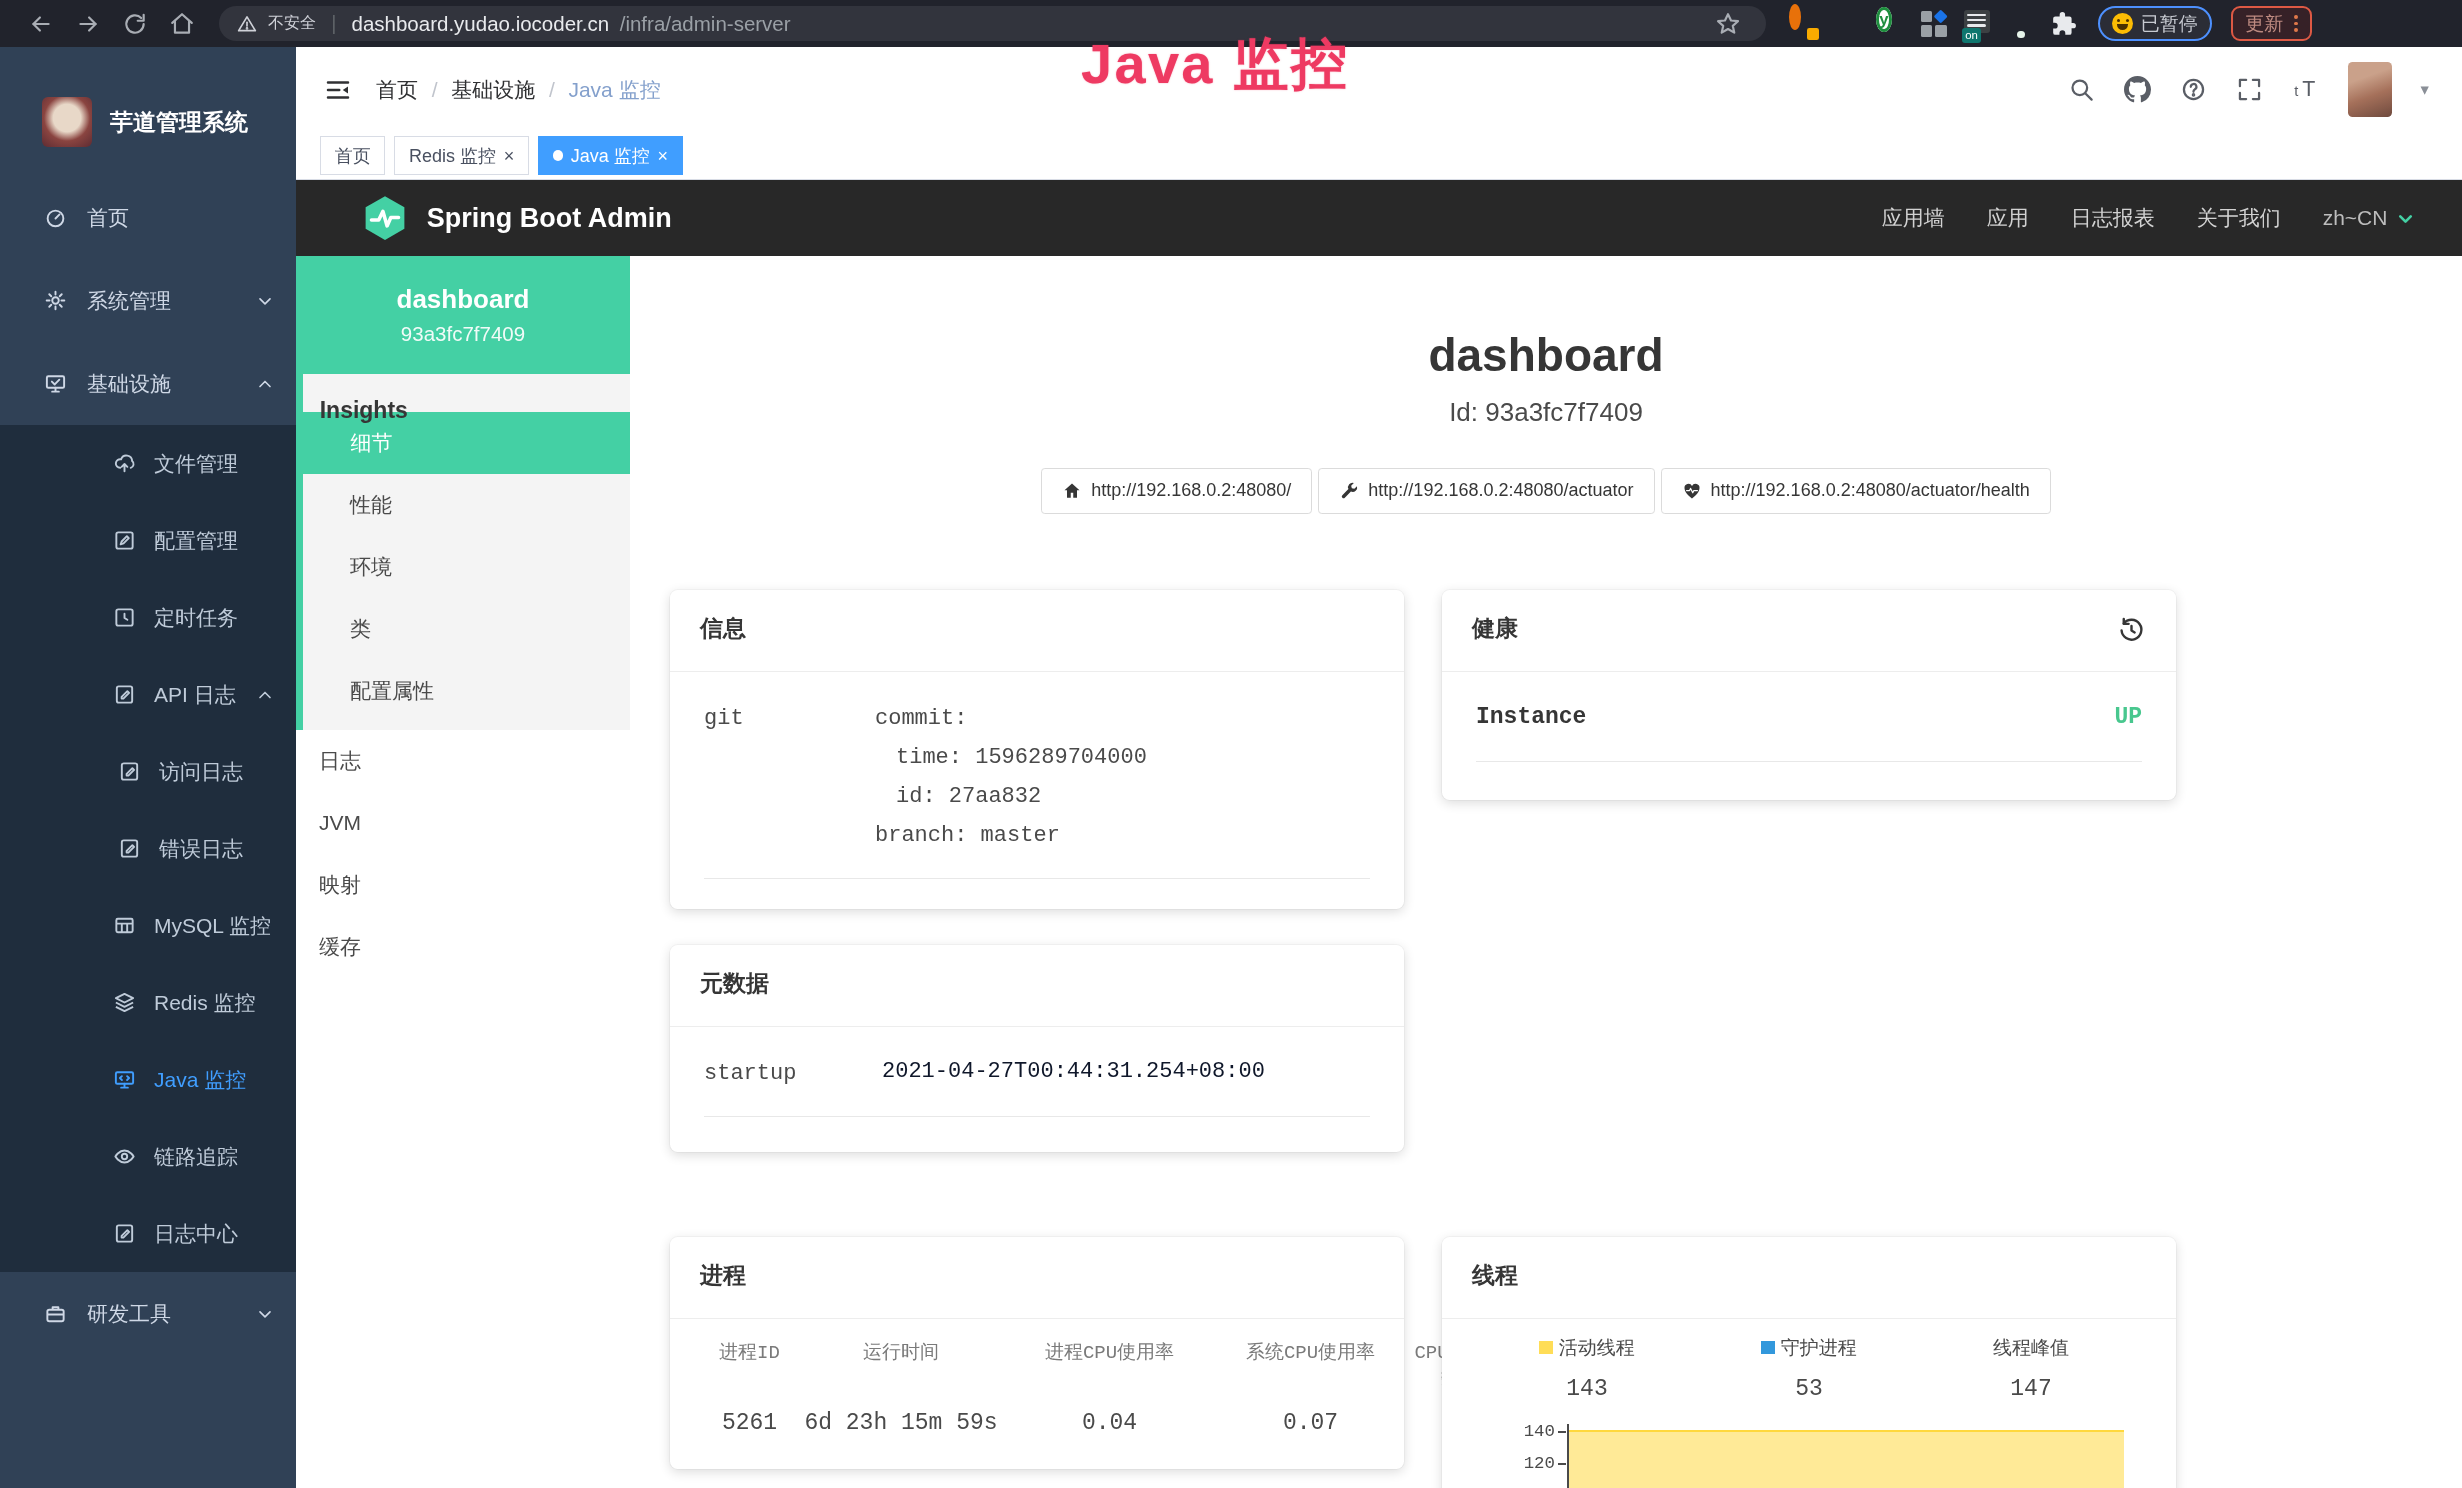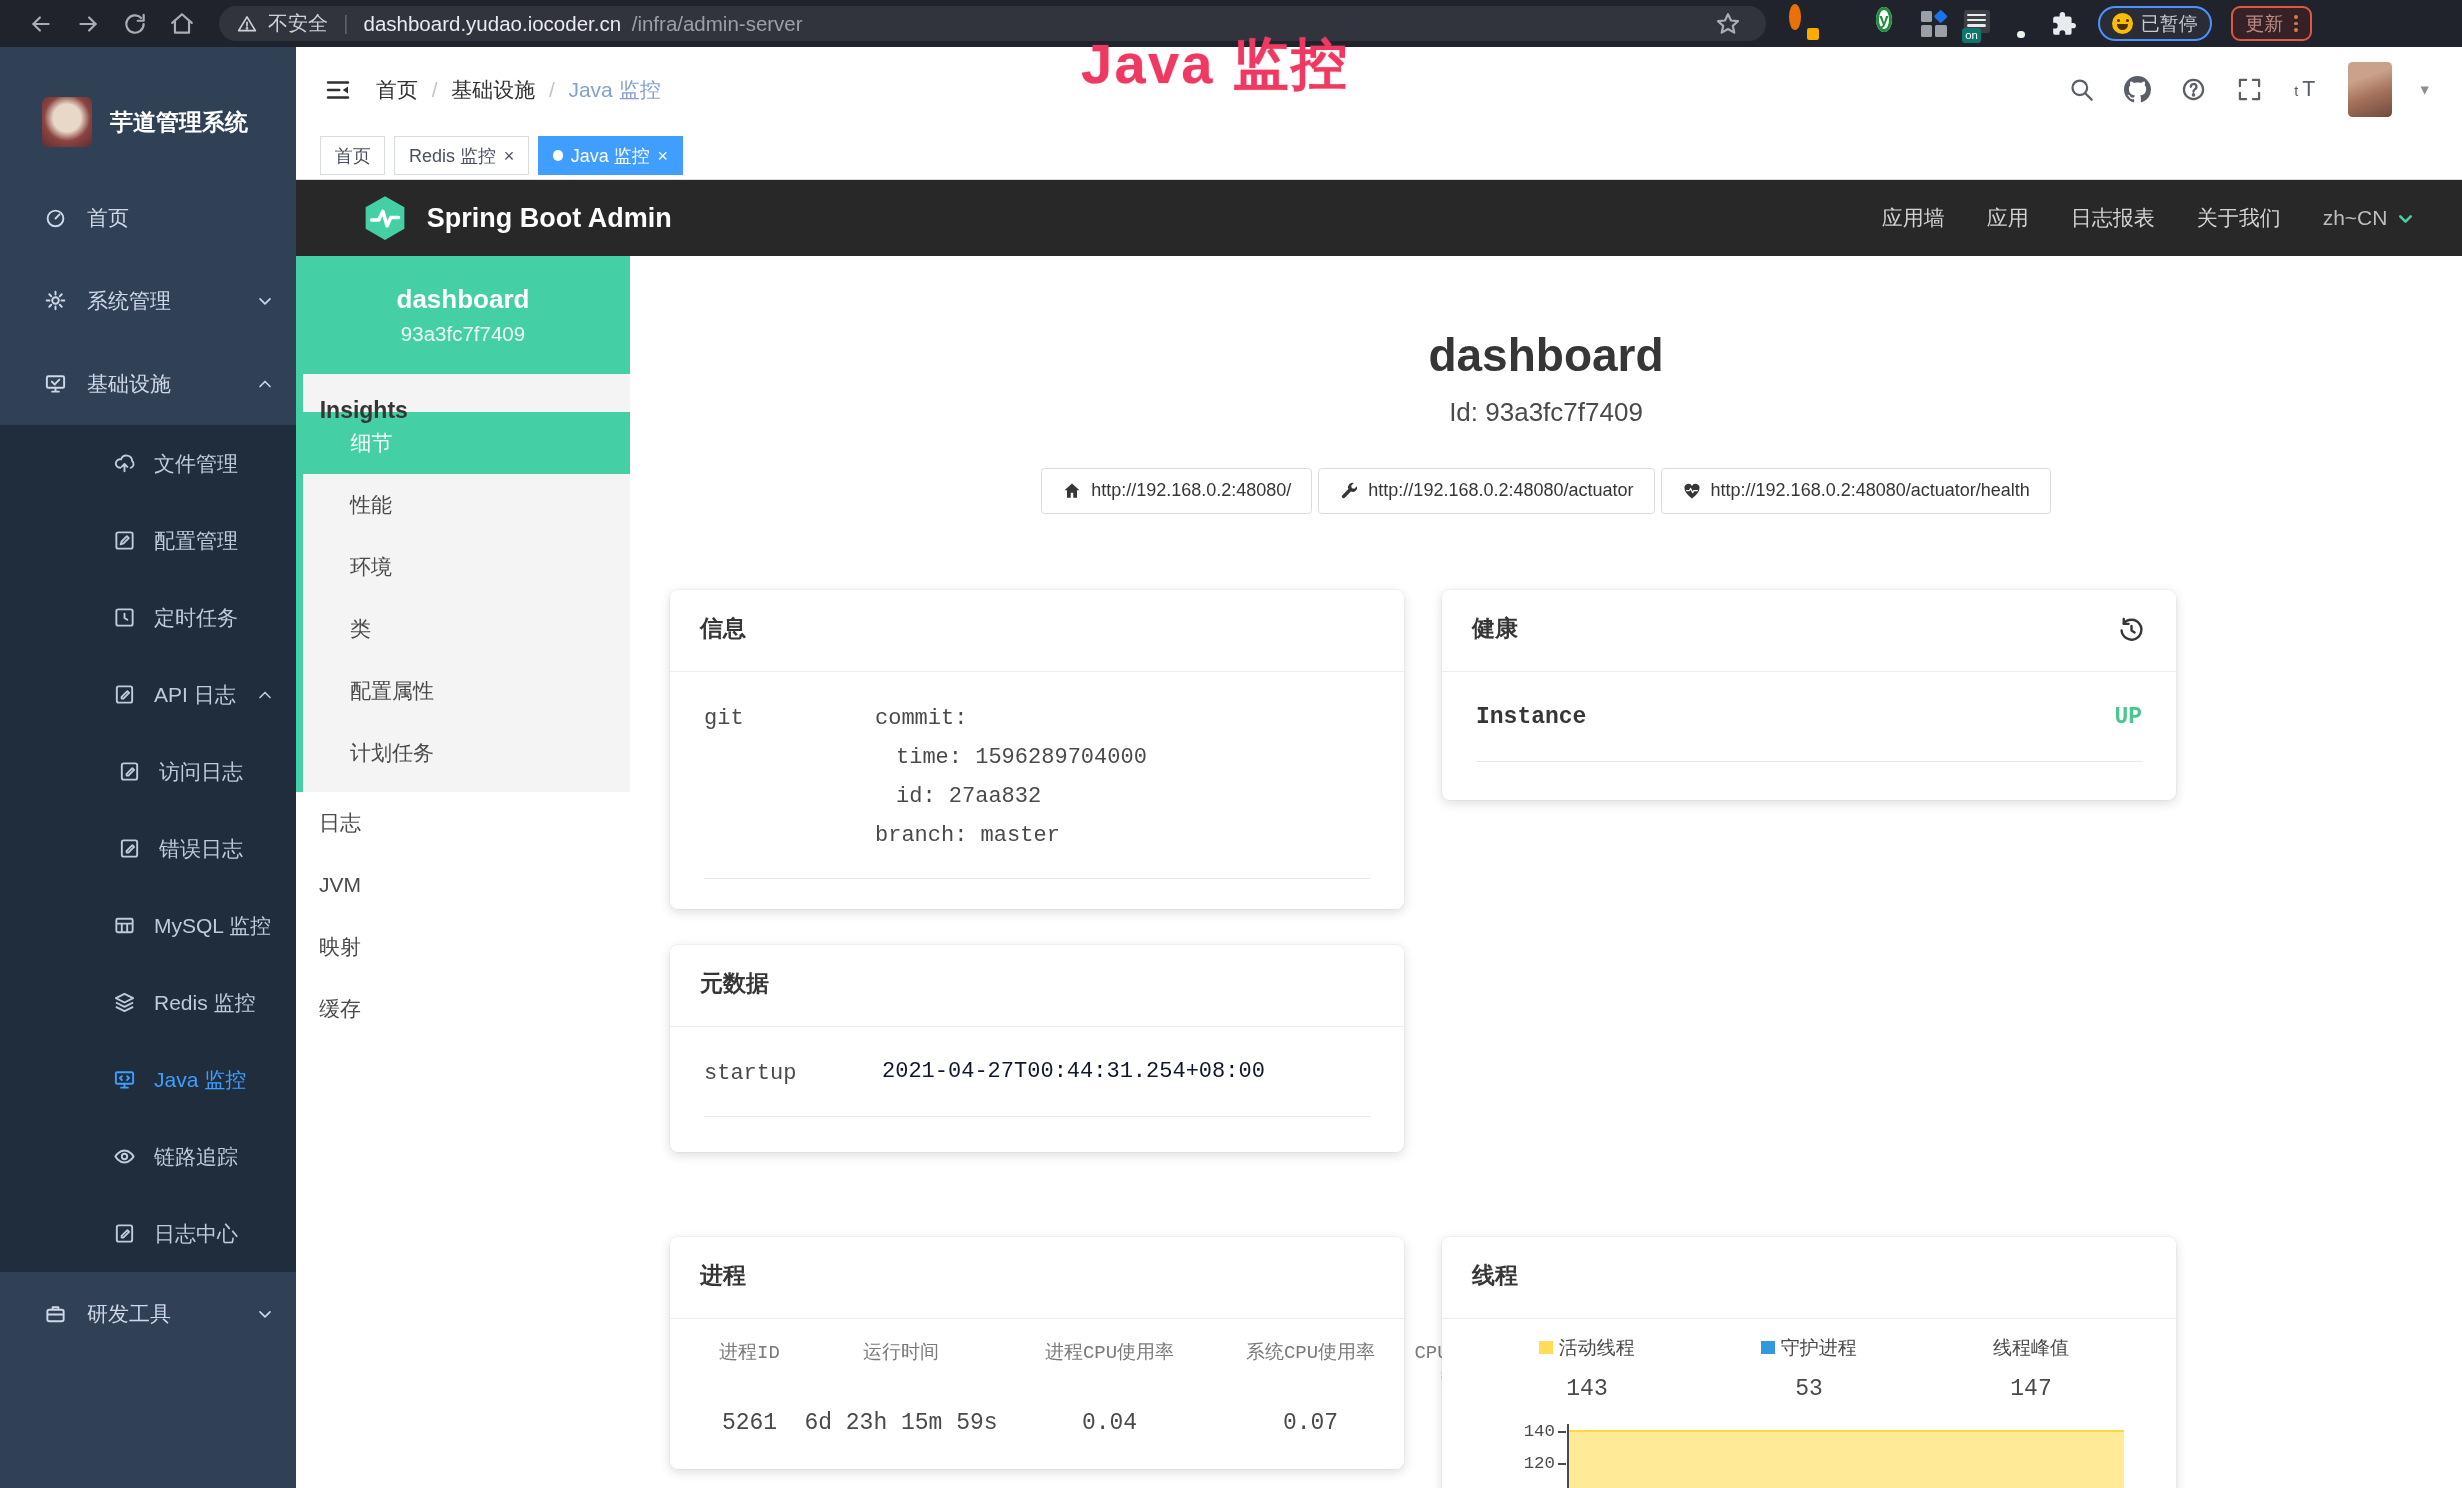--- a/index.html
+++ b/index.html
@@ -5,21 +5,21 @@
   * { margin:0; padding:0; box-sizing:border-box; }
   body { font-family:"Liberation Sans","DejaVu Sans",sans-serif; background:#fff; }
   .screen { position:relative; width:2462px; height:1489px; overflow:hidden; background:#fff; }
 
   
   .browser-bar { height:47px; background:#21232c; display:flex; align-items:center; padding:0 20px; gap:6px; }
   .bicon { width:26px; height:26px; color:#a9adb4; flex:none; margin:0 7.6px; }
   .bicon svg { width:100%; height:100%; }
   .url-pill { flex:1; max-width:1547px; height:35px; background:#32343d; border-radius:17.4px; display:flex; align-items:center; padding:0 18px; gap:10.6px; margin:0 10.6px; }
   .sec-icon { width:20px; height:20px; color:#cfd1d8; }
-  .sec-label { font-size:20px; color:#cfd1d8; }
+  .sec-label { font-size:16px; color:#cfd1d8; }
   .url-div { color:#5f6368; font-size:20px; padding:0 4.6px; }
   .url-host { font-size:20.5px; color:#e8eaed; }
   .url-path { font-size:20.5px; color:#9aa0a6; }
   .star { margin-left:auto; }
   .ext-row { display:flex; align-items:center; gap:16.7px; margin:0 6px; }
   .ext { position:relative; width:27px; height:27px; flex:none; }
   .ext-ring { width:24px; height:24px; border:6px solid #e8710a; border-radius:50%; }
   .ext-badge1 { position:absolute; right:-3px; bottom:-3px; width:12px; height:12px; background:#f9ab00; border-radius:2.3px; }
   .ext-pin { width:16.7px; height:16.7px; background:#1a73e8; transform:rotate(45deg); margin:4.6px; border-radius:3px 50% 50% 50%; }
   .ext-y { width:26px; height:26px; background:#fff; border:3px solid #1e8e3e; border-radius:50%; color:#1e8e3e; font-size:16.7px; font-weight:bold; text-align:center; line-height:20px; }
@@ -440,21 +440,20 @@
             <span class="inst-name">dashboard</span>
             <span class="inst-id">93a3fc7f7409</span>
           </div>
           <div class="sba-group">
             <div class="group-label">Insights</div>
             <div class="sba-item selected">细节</div>
             <div class="sba-item">性能</div>
             <div class="sba-item">环境</div>
             <div class="sba-item">类</div>
             <div class="sba-item">配置属性</div>
-            <div class="sba-item">计划任务</div>
           </div>
           <div class="sba-root">
             <div class="sba-item">日志</div>
             <div class="sba-item">JVM</div>
             <div class="sba-item">映射</div>
             <div class="sba-item">缓存</div>
           </div>
         </aside>
 
         <main class="sba-content">

